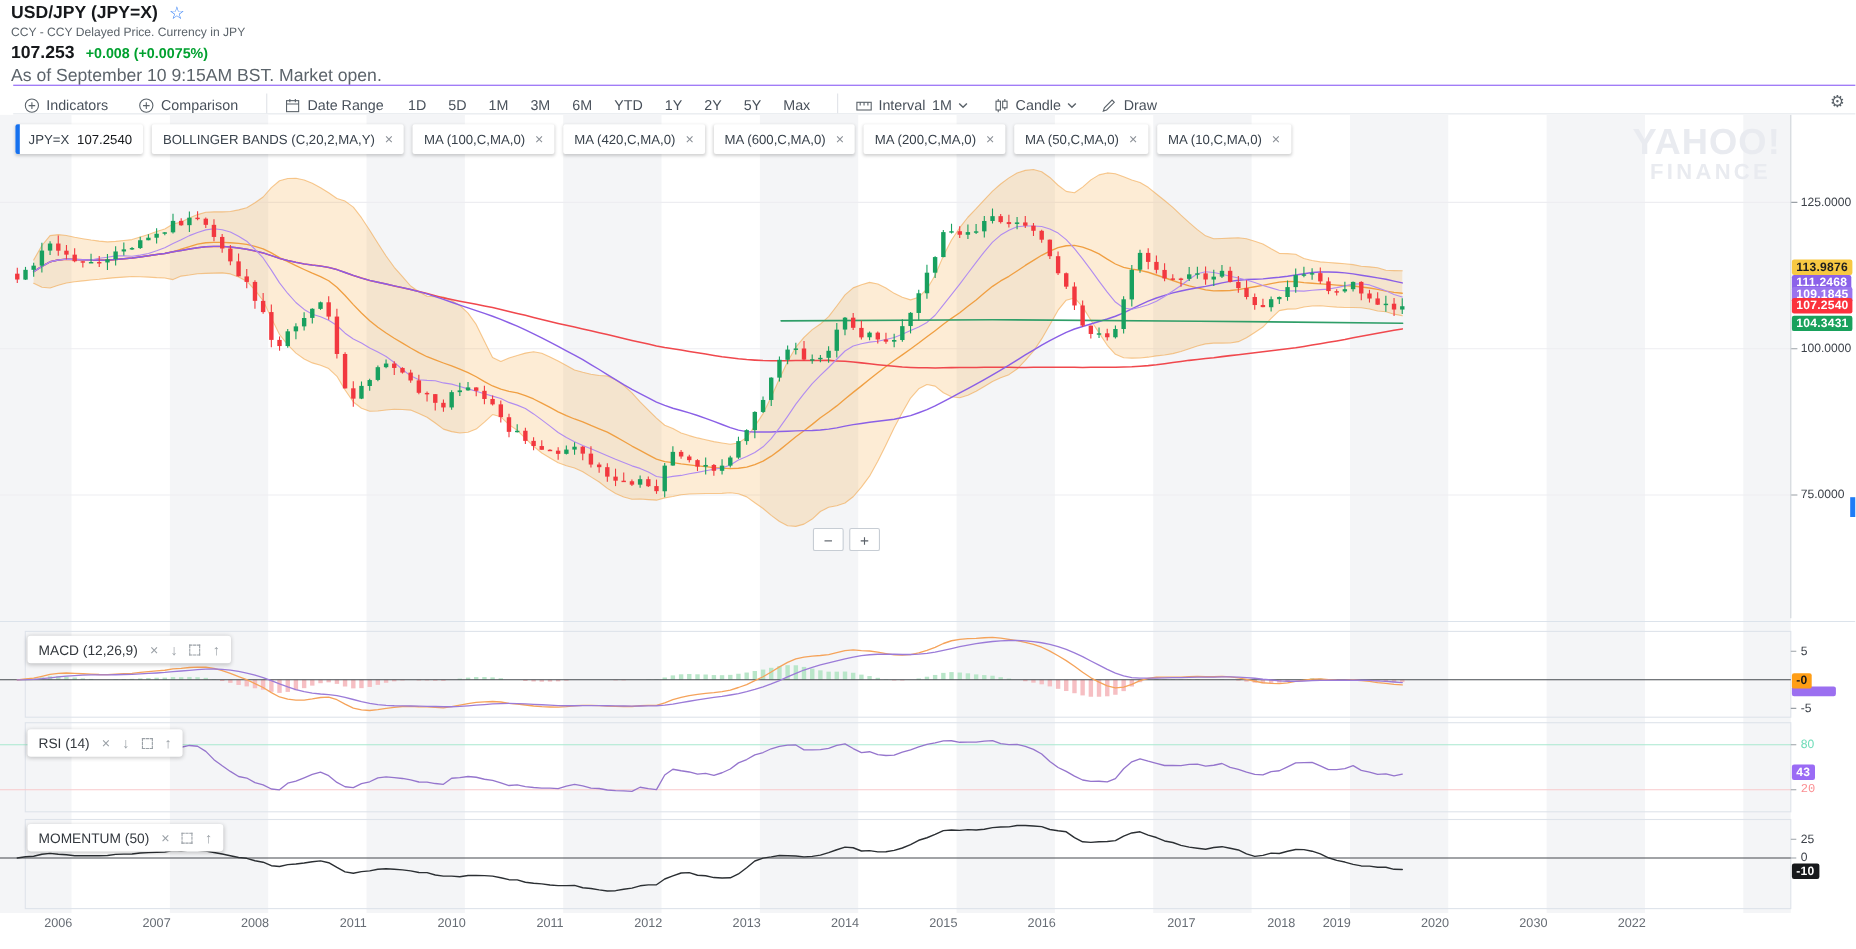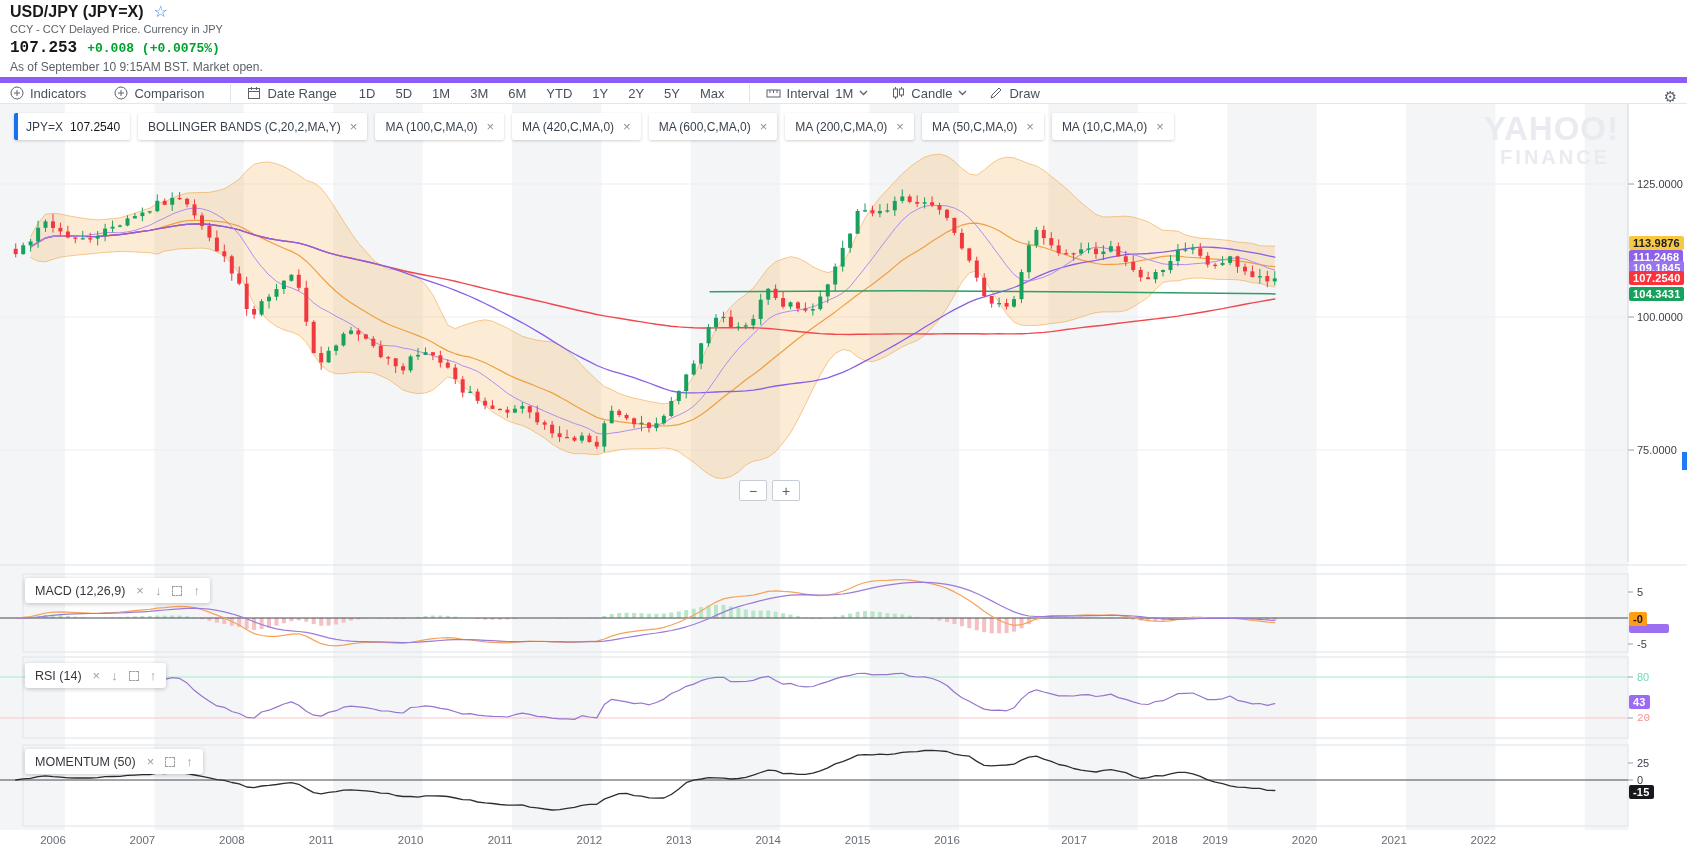--- a/index.html
+++ b/index.html
@@ -6,28 +6,28 @@
   html,body { margin:0; padding:0; background:#fff; }
   body { font-family:"Liberation Sans", sans-serif; }
   .app { position:relative; width:1687px; height:863px; background:#fff; overflow:hidden; }
 
   
   .hdr { position:absolute; left:10px; top:2px; }
   .hdr-row1 { display:flex; align-items:center; gap:10px; }
   .ttl { font-size:16px; font-weight:700; color:#16181b; }
   .star { font-size:16px; color:#2e7cf6; cursor:pointer; }
   .sub { font-size:11px; color:#5b636a; margin-top:2px; }
-  .price-row { display:flex; align-items:baseline; gap:10px; margin-top:4px;font-family:Liberation Mono, monospace; }
+  .price-row { display:flex; align-items:baseline; gap:10px; margin-top:4px; }
   .px { font-size:16px; font-weight:700; color:#16181b; }
   .chg { font-size:13px; font-weight:600; color:#00a12f; }
-  .asof { font-size:12px; color:#5b636a; margin-top:3px; }
+  .asof { font-size:16px; color:#5b636a; margin-top:3px; }
 
   
-  .tb { position:absolute; top:77px; left:0; right:0; height:27px; border-top:6px solid #8b5cf6;
-        border-bottom:1px solid #e3e7ec; display:flex; align-items:center; font-size:13px; color:#49515b; }
+  .tb { position:absolute; top:77px; left:12px; right:0; height:27px; border-top:1px solid #8b5cf6;
+        border-bottom:1px solid #e3e7ec; display:flex; align-items:flex-end; font-size:13px; color:#49515b; }
   .tb-item { display:inline-flex; align-items:center; gap:6px; cursor:pointer; white-space:nowrap; }
   .tb-sep { width:1px; height:18px; background:#e0e3e8; }
   .rng { cursor:pointer; }
   .gear { position:absolute; right:10px; top:0; height:27px; display:flex; align-items:center;
           font-size:15px; color:#5b636a; cursor:pointer; }
   .ml10{margin-left:10px}.ml16{margin-left:16px}.ml20{margin-left:20px}.ml22{margin-left:22px}
   .ml24{margin-left:24px}.ml26{margin-left:26px}.ml28{margin-left:28px}
 
   
   #chart-region { position:absolute; left:0; top:104px; width:1687px; height:759px; overflow:hidden; }
@@ -755,32 +755,32 @@
       <div class="tick" style="left: 1637px; top: 659px;">25</div>
       <div class="tick" style="left: 1637px; top: 676px;">0</div>
       <div class="pbadge" style="left: 1629px; top: 138.586px; background: rgb(247, 200, 66); color: rgb(29, 29, 31);">113.9876</div>
       <div class="pbadge" style="left: 1629px; top: 153.167px; background: rgb(139, 98, 233); color: rgb(255, 255, 255);">111.2468</div>
       <div class="pbadge" style="left: 1629px; top: 164.138px; background: rgb(154, 116, 238); color: rgb(255, 255, 255);">109.1845</div>
       <div class="pbadge" style="left: 1629px; top: 174.409px; background: rgb(251, 50, 60); color: rgb(255, 255, 255);">107.2540</div>
       <div class="pbadge" style="left: 1629px; top: 189.895px; background: rgb(24, 161, 92); color: rgb(255, 255, 255);">104.3431</div>
       <div class="underlay" style="left: 1629px; top: 520px; background: rgb(155, 111, 240); width: 40px; height: 9px; border-radius: 2px;"></div>
       <div class="pbadge" style="left: 1629px; top: 515.04px; background: rgb(255, 158, 22); color: rgb(21, 23, 26);">-0</div>
       <div class="pbadge" style="left: 1629px; top: 598.271px; background: rgb(154, 107, 245); color: rgb(255, 255, 255);">43</div>
-      <div class="pbadge" style="left: 1629px; top: 687.9px; background: rgb(23, 25, 28); color: rgb(255, 255, 255);">-15</div>
+      <div class="pbadge" style="left: 1629px; top: 687.9px; background: rgb(23, 25, 28); color: rgb(255, 255, 255);">-10</div>
       <div class="yr" style="left: 53px; top: 730px;">2006</div>
       <div class="yr" style="left: 142.4px; top: 730px;">2007</div>
       <div class="yr" style="left: 231.8px; top: 730px;">2008</div>
       <div class="yr" style="left: 321.2px; top: 730px;">2011</div>
       <div class="yr" style="left: 410.6px; top: 730px;">2010</div>
       <div class="yr" style="left: 500px; top: 730px;">2011</div>
       <div class="yr" style="left: 589.4px; top: 730px;">2012</div>
       <div class="yr" style="left: 678.8px; top: 730px;">2013</div>
       <div class="yr" style="left: 768.2px; top: 730px;">2014</div>
       <div class="yr" style="left: 857.6px; top: 730px;">2015</div>
       <div class="yr" style="left: 947px; top: 730px;">2016</div>
       <div class="yr" style="left: 1074px; top: 730px;">2017</div>
       <div class="yr" style="left: 1125.8px; top: 730px; margin-left: 39px;">2018</div>
       <div class="yr" style="left: 1215.2px; top: 730px;">2019</div>
       <div class="yr" style="left: 1304.6px; top: 730px;">2020</div>
-      <div class="yr" style="left: 1394px; top: 730px;">2021</div>
+      <div class="yr" style="left: 1394px; top: 730px;">2030</div>
       <div class="yr" style="left: 1483.4px; top: 730px;">2022</div>
     </div>
 </div>
 
 </body></html>

